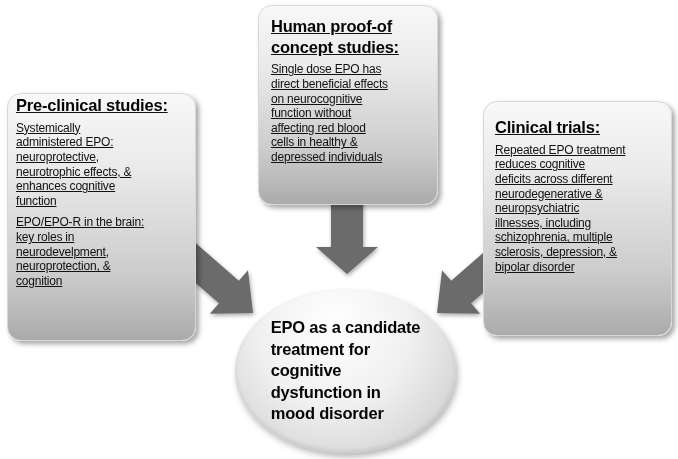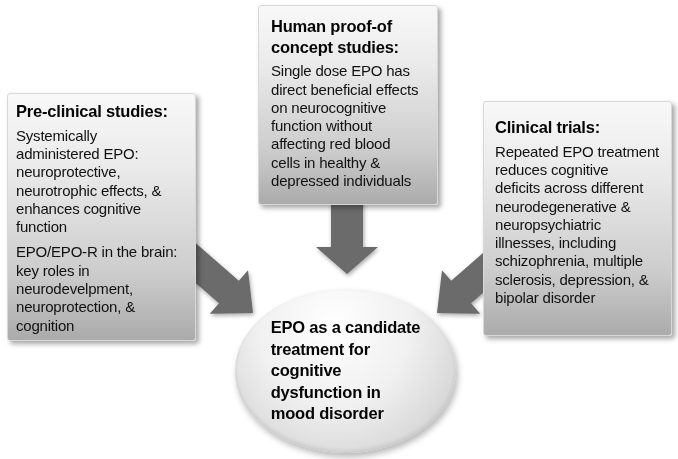--- a/index.html
+++ b/index.html
@@ -20,42 +20,43 @@
     left: 0; top: 0;
     width: 678px; height: 459px;
     z-index: 1;
   }
   .arrow-layer polygon {
     filter: drop-shadow(1px 2px 2px rgba(0,0,0,0.35));
   }
   .box {
     position: absolute;
     box-sizing: border-box;
-    border-radius: 3px;
+    border-radius: 14px;
     border: 1px solid #d8d8d8;
     background: linear-gradient(180deg, #f8f8f8 0%, #eaeaea 30%, #cdcdcd 72%, #ababab 100%);
     box-shadow: 3px 3px 5px rgba(0,0,0,0.35);
     z-index: 2;
     overflow: hidden;
     color: #111111;
+    text-decoration: underline;
   }
-  .box-preclinical { left: 7px;   top: 93px;  width: 189px; height: 248px; padding: 7px 8px; }
+  .box-preclinical { left: 7px;   top: 93px;  width: 189px; height: 248px; padding: 1px 8px; }
   .box-human       { left: 258px; top: 5px;   width: 180px; height: 200px; padding: 10px 12px; }
   .box-clinical    { left: 483px; top: 101px; width: 189px; height: 235px; padding: 15px 11px; }
   .heading {
     font-size: 16.5px;
     font-weight: 700;
     line-height: 1.25;
     color: #050505;
     white-space: pre-line;
     margin: 0 0 5px 0;
     letter-spacing: -0.2px;
   }
   .para {
-    font-size: 15px;
+    font-size: 12px;
     line-height: 1.22;
     white-space: pre-line;
     margin: 0 0 7px 0;
     letter-spacing: -0.2px;
     overflow-wrap: break-word;
   }
   .ellipse {
     position: absolute;
     left: 235px; top: 289px;
     width: 221px; height: 164px;

